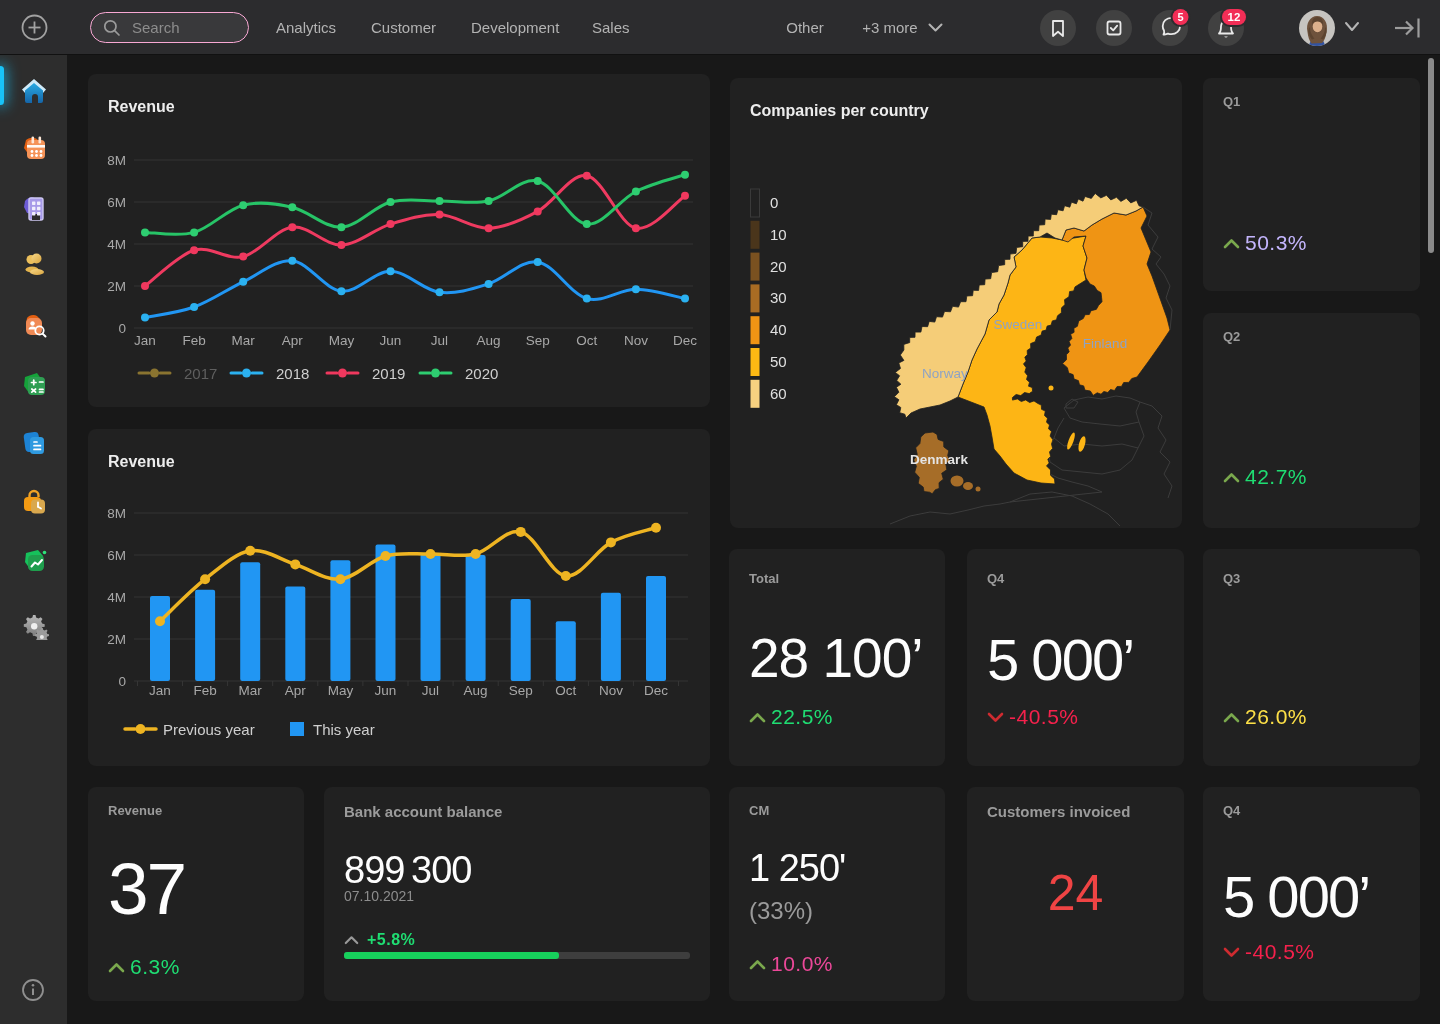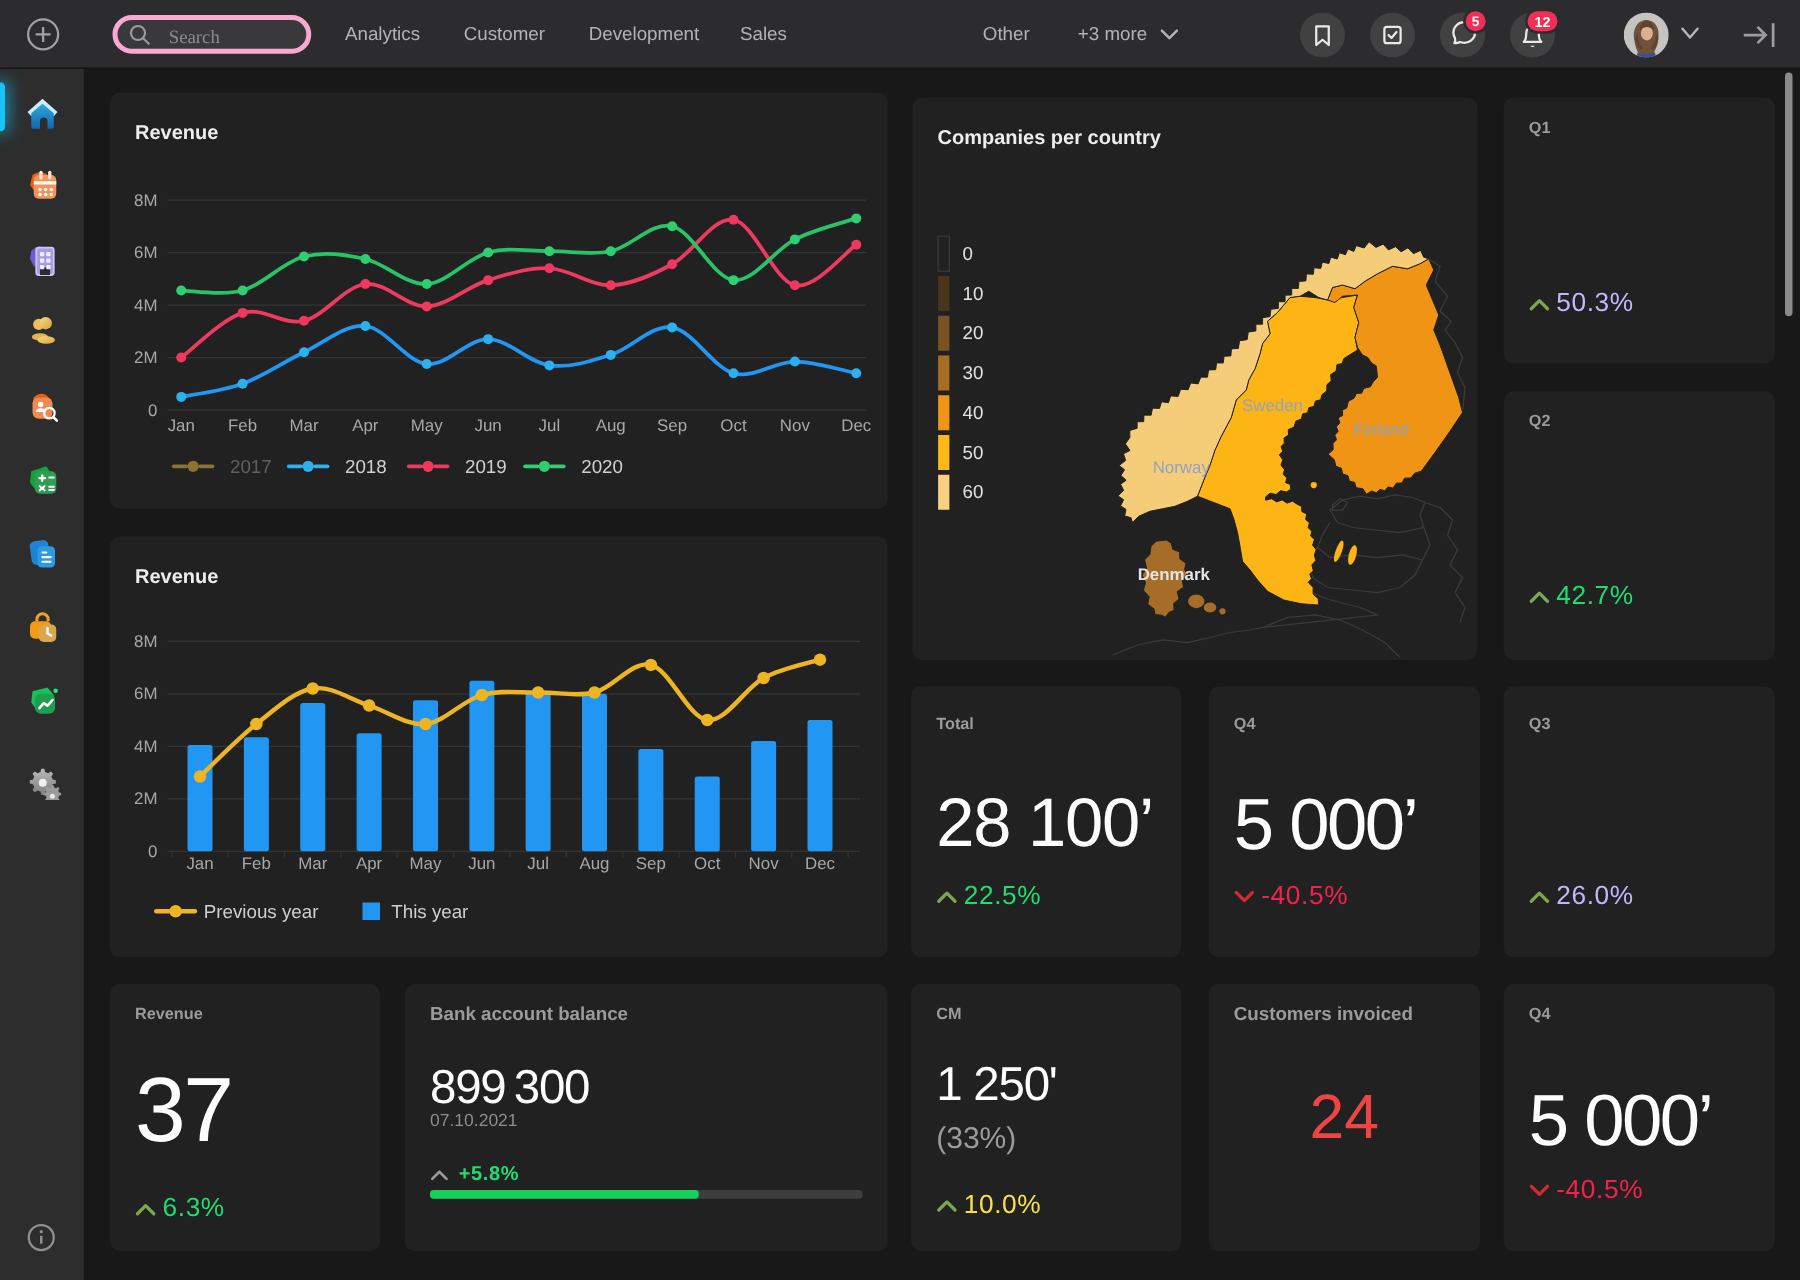--- a/index.html
+++ b/index.html
@@ -1,21 +1,21 @@
 <!DOCTYPE html>
 <html><head><meta charset="utf-8">
 <style>
 * { margin:0; padding:0; box-sizing:border-box; }
 html,body { width:1440px; height:1024px; overflow:hidden; background:#181818; font-family:"Liberation Sans",sans-serif; }
 .abs { position:absolute; }
 #topbar { position:absolute; left:0; top:0; width:1440px; height:55px; background:#2c2c2e; z-index:5; border-bottom:1px solid #111; }
 #sidebar { position:absolute; left:0; top:0; width:67px; height:1024px; background:#2d2d2d; z-index:4; }
 .sic { position:absolute; left:19px; }
 .glow { position:absolute; left:-3px; top:66px; width:7px; height:39px; border-radius:4px; background:#18c3f8; box-shadow:0 0 14px 2px rgba(24,195,248,.75); }
-#search { position:absolute; left:90px; top:12px; width:159px; height:31px; border:4px solid #f9a8d4; border-radius:16px; background:#39393b;font-family:Liberation Serif, serif; }
+#search { position:absolute; left:90px; top:12px; width:159px; height:31px; border:1px solid #f9a8d4; border-radius:16px; background:#39393b; }
 #search span { position:absolute; left:41px; top:6px; font-size:15px; color:#8d8d8d; }
 .tab { position:absolute; top:0; height:55px; line-height:55px; font-size:15px; color:#b3b3b3; text-align:center; }
 #tab-active { position:absolute; left:645px; top:0; width:123px; height:55px; background:#484848; border-bottom:2px solid #fff; color:#fff; font-weight:bold; font-size:15px; text-align:center; line-height:54px; }
 .card { position:absolute; background:#212121; border-radius:8px; }
 .ctitle { position:absolute; left:20px; top:24px; font-size:16px; font-weight:bold; color:#ededed; }
 .slabel { position:absolute; left:20px; top:16px; font-size:13px; font-weight:bold; color:#9b9b9b; }
 .big { position:absolute; left:20px; font-size:58px; letter-spacing:-2px; color:#fdfdfd; }
 .pct { position:absolute; left:20px; display:flex; align-items:center; gap:5px; font-size:21px; letter-spacing:0.5px; }
 #scrollbar { position:absolute; left:1428px; top:58px; width:6px; height:195px; background:#8a8a8a; border-radius:3px; z-index:6; }
 </style></head>
@@ -460,21 +460,21 @@
       </svg>
       <span style="color:#f5214c">-40.5%</span>
     </div>
 </div>
 <div class="card" style="left:1203px;top:549px;width:217px;height:217px">
   <div class="slabel" style="top:22px">Q3</div>
   <div class="pct" style="top:156px">
       <svg width="17" height="11" viewBox="0 0 17 11">
         <path d="M2 9L8.5 2.5 15 9" fill="none" stroke="#7aa84d" stroke-width="2.6" stroke-linecap="round" stroke-linejoin="round"></path>
       </svg>
-      <span style="color:#c4b5fd">26.0%</span>
+      <span style="color:#fde047">26.0%</span>
     </div>
 </div>
 
 <div class="card" style="left:88px;top:787px;width:216px;height:214px">
   <div class="slabel">Revenue</div>
   <div class="big" style="top:65px;font-size:73px;line-height:1">37</div>
   <div class="pct" style="top:168px">
       <svg width="17" height="11" viewBox="0 0 17 11">
         <path d="M2 9L8.5 2.5 15 9" fill="none" stroke="#7aa84d" stroke-width="2.6" stroke-linecap="round" stroke-linejoin="round"></path>
       </svg>
@@ -496,21 +496,21 @@
   </div>
 </div>
 <div class="card" style="left:729px;top:787px;width:216px;height:214px">
   <div class="slabel">CM</div>
   <div class="big" style="top:62px;font-size:38px;line-height:1;letter-spacing:-1px">1 250'</div>
   <div class="abs" style="left:20px;top:111px;font-size:24px;color:#9b9b9b;line-height:1.1">(33%)</div>
   <div class="pct" style="top:165px">
       <svg width="17" height="11" viewBox="0 0 17 11">
         <path d="M2 9L8.5 2.5 15 9" fill="none" stroke="#7aa84d" stroke-width="2.6" stroke-linecap="round" stroke-linejoin="round"></path>
       </svg>
-      <span style="color:#fde047">10.0%</span>
+      <span style="color:#ec4899">10.0%</span>
     </div>
 </div>
 <div class="card" style="left:967px;top:787px;width:217px;height:214px">
   <div class="slabel" style="font-size:15px">Customers invoiced</div>
   <div class="abs" style="left:0;top:81px;width:217px;text-align:center;font-size:50px;color:#ef4444;line-height:1">24</div>
 </div>
 <div class="card" style="left:1203px;top:787px;width:217px;height:214px">
   <div class="slabel">Q4</div>
   <div class="big" style="top:81px;line-height:1">5 000’</div>
   <div class="pct" style="top:153px">

